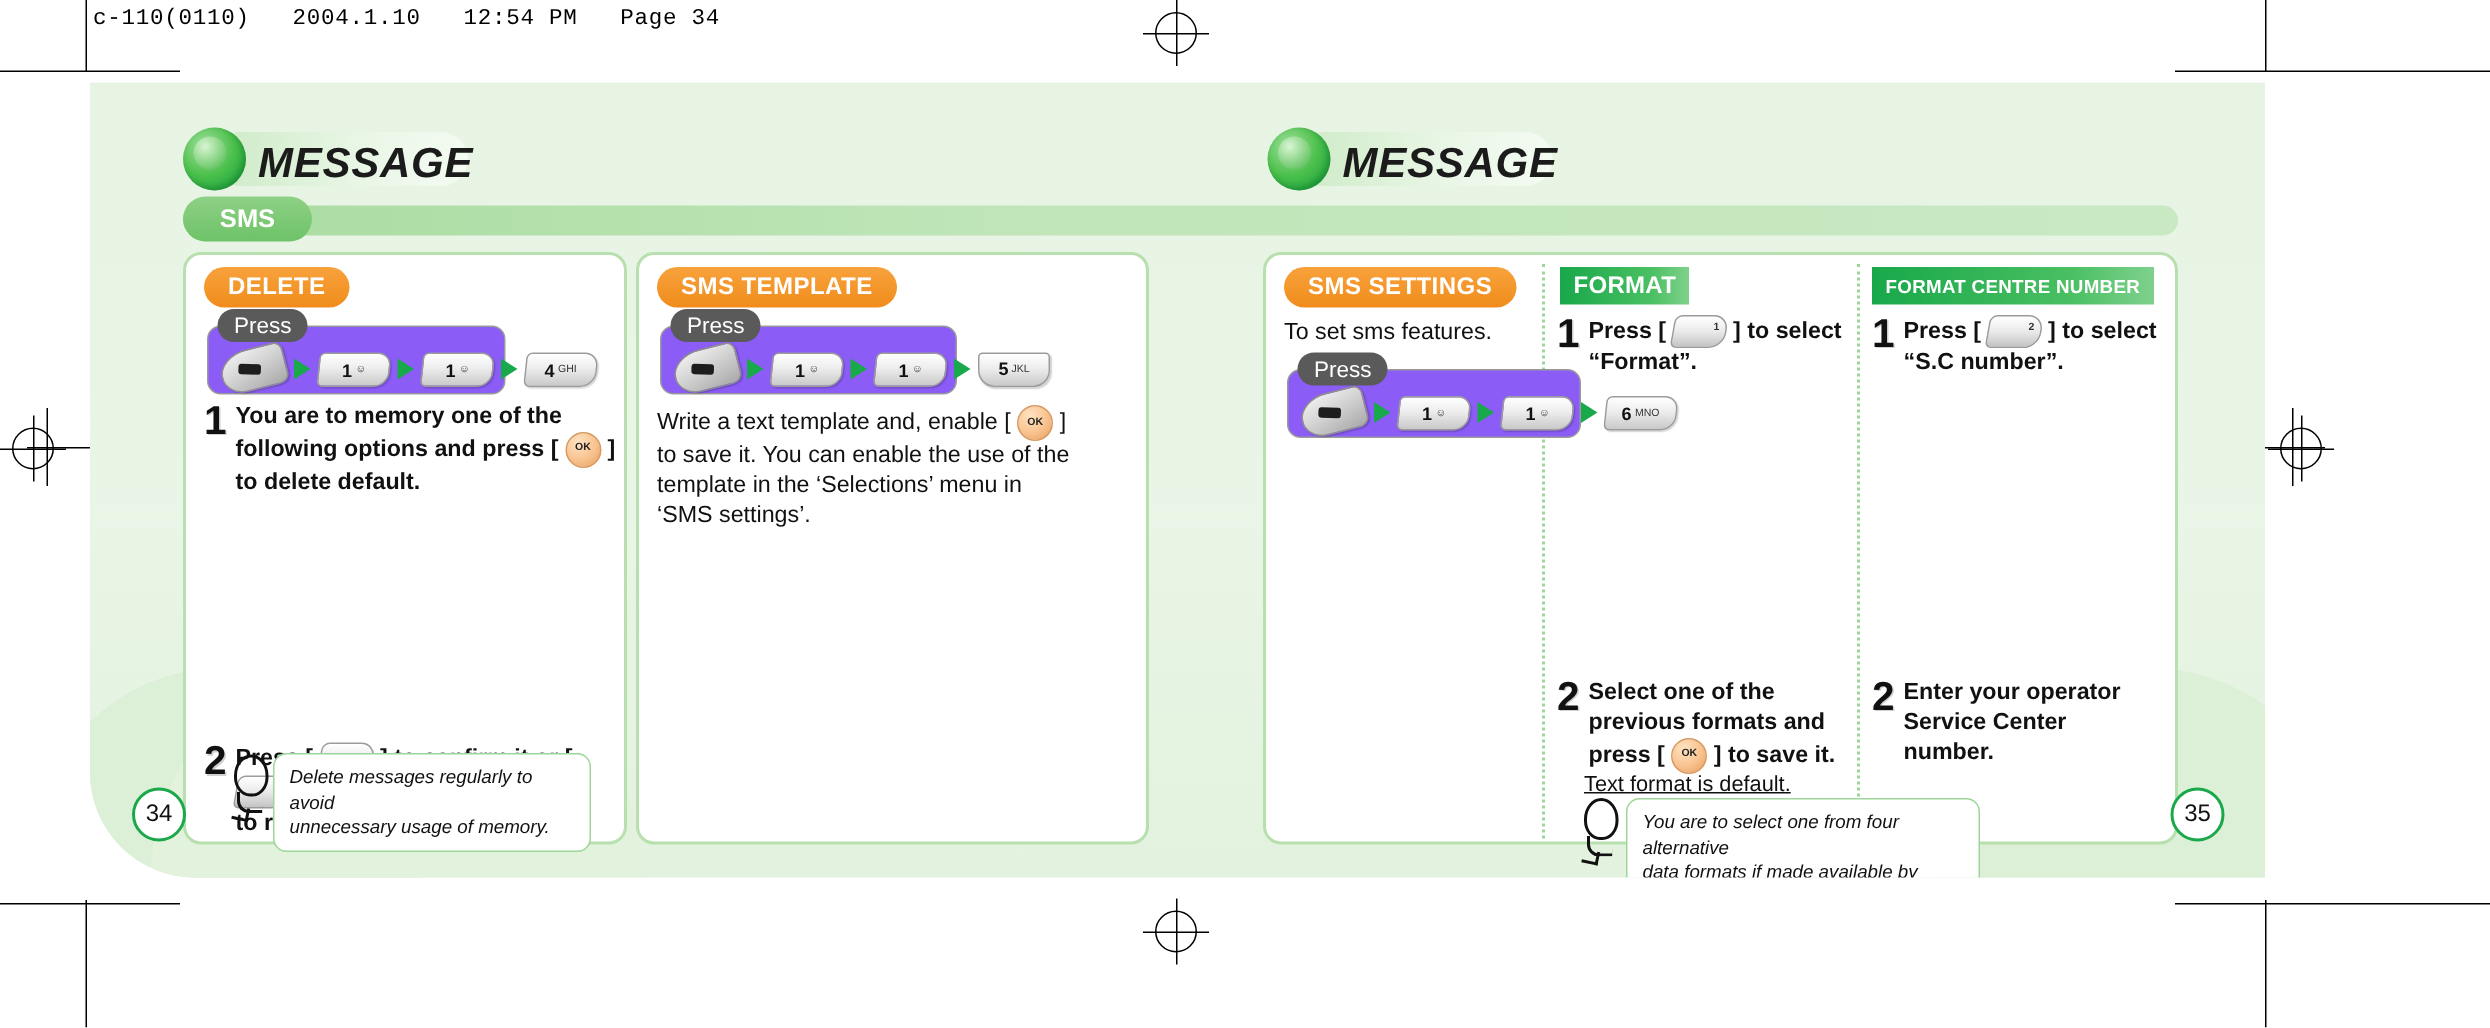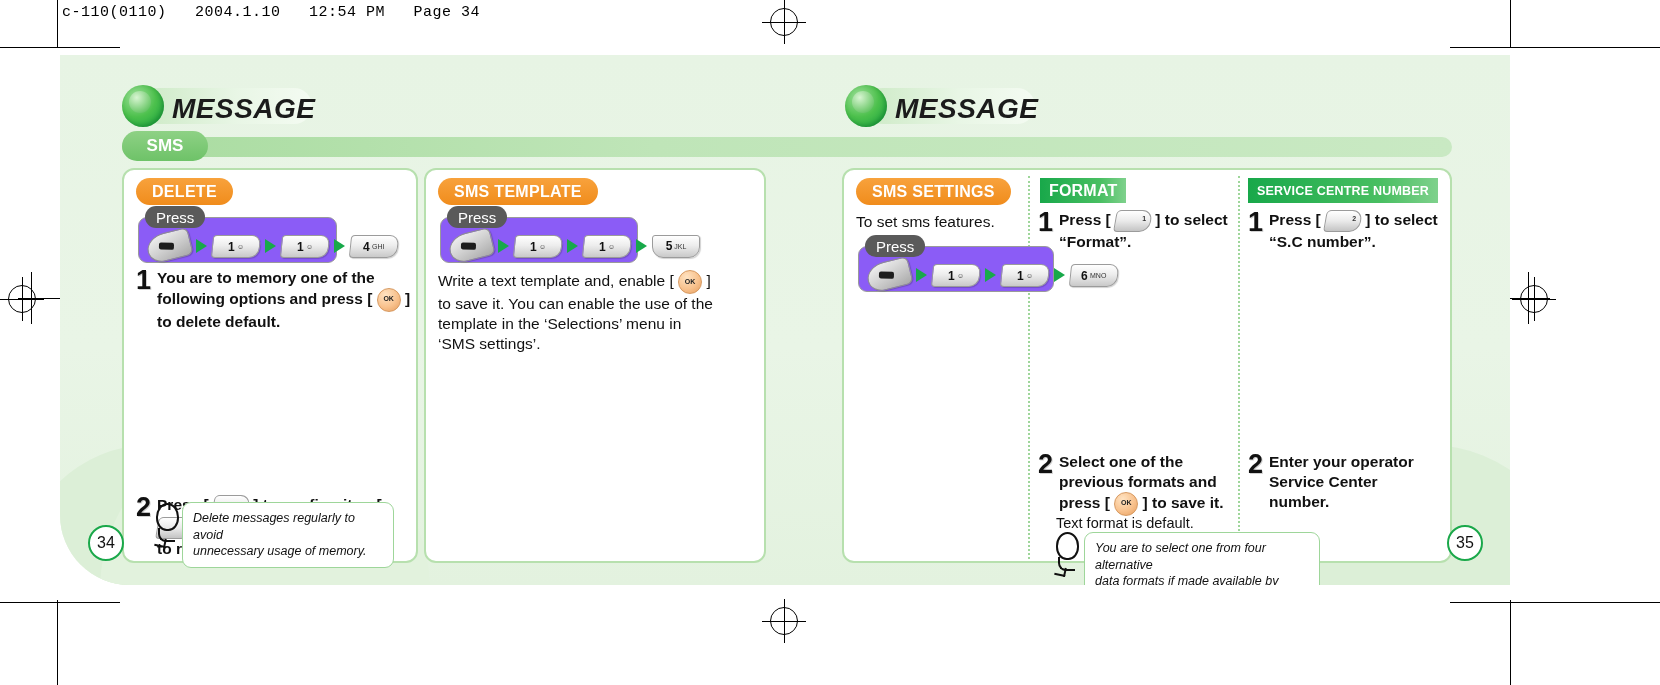--- a/index.html
+++ b/index.html
@@ -173,21 +173,21 @@
 
   
   .step{position:absolute;display:flex;align-items:flex-start;}
   .stepnum{
     font-size:27px;font-weight:bold;color:#111;line-height:.95;
     margin-right:6px;flex:none;
     text-shadow:1px 1px 0 rgba(0,0,0,.18);
   }
   .steptxt{font-size:15.5px;font-weight:bold;color:#111;line-height:1.28;}
   .plaintxt{position:absolute;font-size:15.5px;color:#111;line-height:1.3;}
-  .subnote{position:absolute;font-size:14.5px;color:#111;}
+  .subnote{position:absolute;font-size:14.5px;color:#111;text-decoration:underline;}
 
   
   .memo{
     position:absolute;border:1.5px solid #9ed69a;border-radius:9px;
     background:#fff;box-sizing:border-box;padding:7px 10px;
     font-size:12.5px;font-style:italic;color:#111;line-height:1.32;
   }
   .memo-icon{position:absolute;width:30px;height:44px;}
   .memo-icon .head{
     position:absolute;left:4px;top:0;width:19px;height:24px;
@@ -407,21 +407,21 @@
         <span>Select one of the</span><br>
         <span>previous formats and</span><br>
         <span>press [</span>
         <span class="okbtn">OK</span>
         <span>] to save it.</span>
       </div>
     </div>
 
     <div class="subnote" style="left:212px;top:345px;">Text format is default.</div>
 
-    <div class="badge-green" style="position:absolute;left:404px;top:8px;font-size:12.5px;">SERVICE CENTRE NUMBER</div>
+    <div class="badge-green" style="position:absolute;left:404px;top:8px;font-size:12.5px;">FORMAT CENTRE NUMBER</div>
 
     <div class="step" style="left:404px;top:40px;width:200px;">
       <div class="stepnum">1</div>
       <div class="steptxt">
         <span>Press [</span>
         <span class="key-blank"><span class="mk">2</span></span>
         <span>] to select</span><br>
         <span>“S.C number”.</span>
       </div>
     </div>

